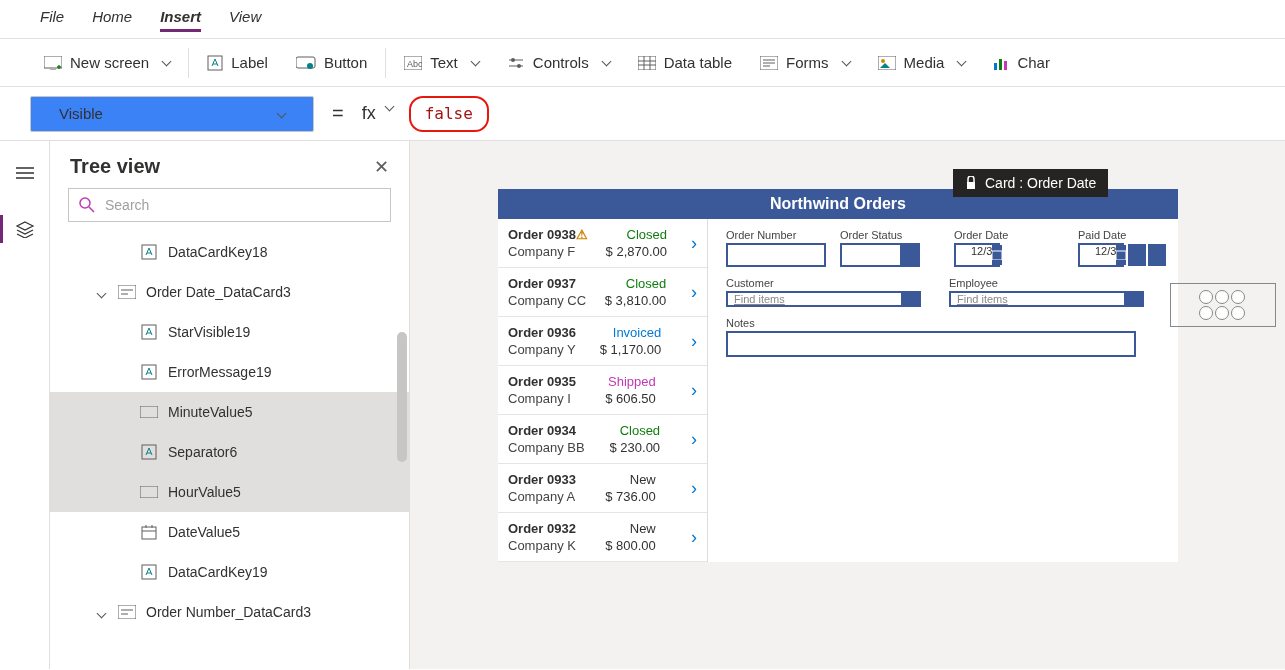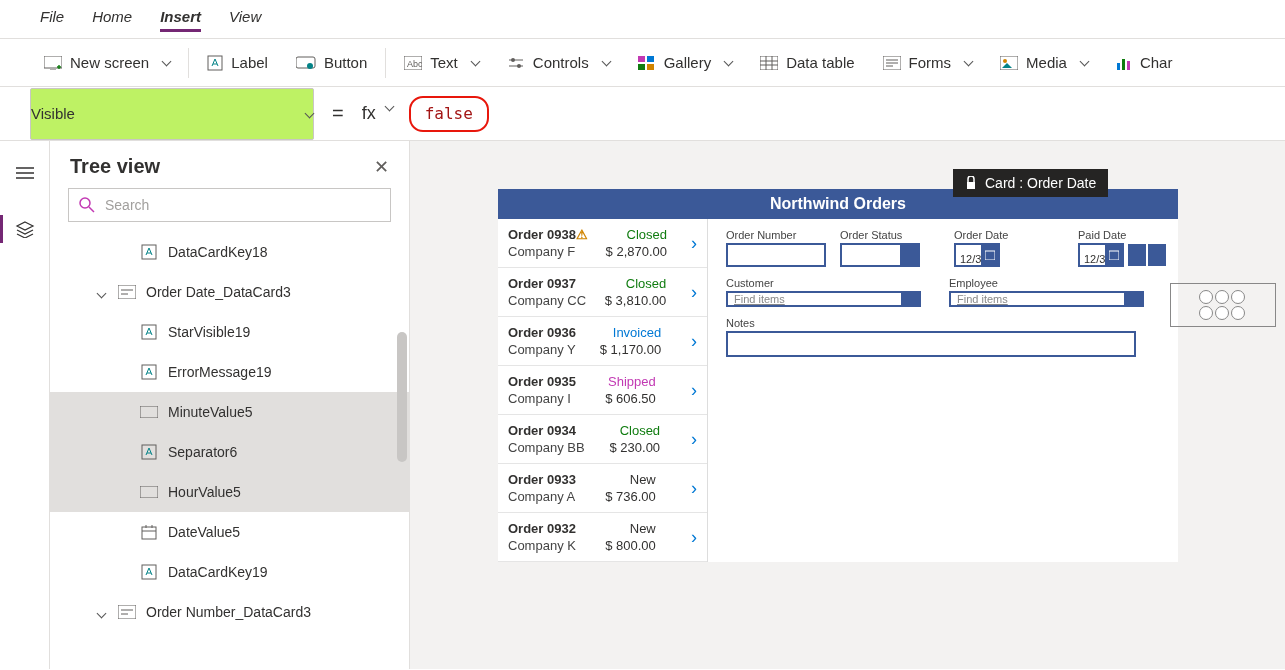--- a/index.html
+++ b/index.html
@@ -8,21 +8,21 @@
   .menubar span { font-size: 15px; color: #323130; cursor: pointer; padding-bottom: 4px; font-style: italic; }
   .menubar span.active { font-weight: 600; border-bottom: 3px solid #742774; }
   .ribbon { display: flex; align-items: center; height: 48px; padding: 0 12px 0 30px; border-bottom: 1px solid #e1dfdd; gap: 0; }
   .rib-item { display: flex; align-items: center; gap: 8px; padding: 0 14px; height: 100%; color: #323130; font-size: 15px; cursor: pointer; }
   .rib-sep { width: 1px; height: 30px; background: #e1dfdd; margin: 0 4px; }
   .icon { display: inline-flex; align-items: center; justify-content: center; }
   .chev::after { content: ""; display: inline-block; width: 6px; height: 6px; border-right: 1px solid #555; border-bottom: 1px solid #555; transform: rotate(45deg); margin-left: 6px; margin-bottom: 2px; }
 
   .formula-row { display: flex; align-items: center; height: 54px; padding: 0 14px 0 30px; border-bottom: 1px solid #e1dfdd; gap: 10px; }
   .highlight-red { border: 2px solid #e8170c; border-radius: 2px; }
-  .prop-sel { width: 284px; height: 52px; display: flex; align-items: center; justify-content: space-between; padding: 0 0; background: #bef264; border: 1px solid #c8c6c4; color: #323130; font-size: 15px; }
+  .prop-sel { width: 284px; height: 36px; display: flex; align-items: center; justify-content: space-between; padding: 0 28px; background: #3b82f6; border: 1px solid #c8c6c4; color: #323130; font-size: 15px; }
   .eq { font-size: 20px; margin: 0 8px; color: #323130; }
   .fx { display: flex; align-items: flex-start; gap: 4px; font-family: Georgia, serif; font-size: 18px; color: #323130; }
   .formula-box { height: 36px; padding: 0 14px; display: flex; align-items: center; font-family: Consolas, monospace; color: #a31515; font-size: 16px; margin-left: 6px; min-width: 78px; border-radius: 14px; }
 
   .workspace { display: flex; height: calc(100% - 48px - 54px - 40px); }
   .left-rail { width: 50px; border-right: 1px solid #e1dfdd; display: flex; flex-direction: column; align-items: center; padding-top: 14px; gap: 20px; }
   .rail-btn { width: 36px; height: 36px; display: flex; align-items: center; justify-content: center; cursor: pointer; position: relative; }
   .rail-btn.active::before { content: ""; position: absolute; left: -7px; top: 4px; bottom: 4px; width: 3px; background: #742774; }
 
   .treepanel { width: 360px; border-right: 1px solid #e1dfdd; display: flex; flex-direction: column; position: relative; }
@@ -57,21 +57,21 @@
   .oi-arrow { color: #0078d4; font-size: 18px; margin-left: 6px; }
   .warn { color: #d08400; }
 
   .form-area { flex: 1; padding: 10px 12px 14px 18px; position: relative; font-size: 11px; }
   .fld-label { font-size: 11px; color: #444; margin-bottom: 2px; display: block; }
   .fld-row { display: flex; gap: 14px; margin-bottom: 10px; }
   .inp { border: 2px solid #3b5998; background: #fff; height: 24px; }
   .inp.sm { width: 100px; }
   .sel { position: relative; }
   .sel::after { content: ""; position: absolute; right: 0; top: 0; bottom: 0; width: 18px; background: #3b5998; }
-  .dateinp { display: flex; align-items: flex-end; width: 100px; border: 2px solid #3b5998; height: 24px; }
+  .dateinp { display: flex; align-items: flex-start; width: 100px; border: 2px solid #3b5998; height: 24px; padding-left: 11px; }
   .dateinp .dv { flex: 1; padding-left: 4px; font-size: 11px; }
   .dateinp .cal { width: 20px; background: #3b5998; height: 100%; display: flex; align-items:center; justify-content:center; }
   .wideinp { width: 185px; height: 16px; border: 2px solid #3b5998; display: flex; align-items: center; padding-left: 6px; color: #888; font-size: 11px; position: relative; text-decoration: underline; }
   .wideinp .dd { position: absolute; right: 0; top: 0; bottom: 0; width: 18px; background: #3b5998; }
   .notes { width: 410px; height: 26px; border: 2px solid #3b5998; }
   .tooltip { position: absolute; top: -20px; left: 455px; background: #252423; color: #fff; padding: 6px 12px; font-size: 14px; white-space: nowrap; display: flex; align-items: center; gap: 8px; z-index: 10; }
   .sel-box { position: absolute; border: 1px solid #888; width: 106px; height: 44px; left: 462px; top: 64px; z-index: 5; pointer-events: none; }
   .resize-dots { position: absolute; display: flex; flex-wrap: wrap; width: 50px; left: 490px; top: 70px; z-index: 6; }
   .resize-dots span { width: 14px; height: 14px; border: 1px solid #888; border-radius: 50%; background: #fff; margin: 1px; }
 
@@ -133,31 +133,20 @@
   <div class="rib-item chev">
     <span class="icon">
       <svg width="18" height="14">
           <line x1="2" y1="4" x2="16" y2="4" stroke="#605e5c"></line>
           <circle cx="6" cy="4" r="2" fill="#605e5c"></circle>
           <line x1="2" y1="10" x2="16" y2="10" stroke="#605e5c"></line>
           <circle cx="12" cy="10" r="2" fill="#605e5c"></circle>
         </svg>
     </span>
     <span>Controls</span>
-  </div>
-  <div class="rib-item chev">
-    <span class="icon">
-      <svg width="18" height="14">
-          <rect x="0" y="0" width="7" height="6" fill="#c239b3"></rect>
-          <rect x="9" y="0" width="7" height="6" fill="#0078d4"></rect>
-          <rect x="0" y="8" width="7" height="6" fill="#107c10"></rect>
-          <rect x="9" y="8" width="7" height="6" fill="#d08400"></rect>
-        </svg>
-    </span>
-    <span>Gallery</span>
   </div>
   <div class="rib-item">
     <span class="icon">
       <svg width="18" height="14">
           <rect x="0" y="0" width="18" height="14" fill="none" stroke="#605e5c"></rect>
           <line x1="0" y1="5" x2="18" y2="5" stroke="#605e5c"></line>
           <line x1="0" y1="9" x2="18" y2="9" stroke="#605e5c"></line>
           <line x1="6" y1="0" x2="6" y2="14" stroke="#605e5c"></line>
           <line x1="12" y1="0" x2="12" y2="14" stroke="#605e5c"></line>
         </svg>

